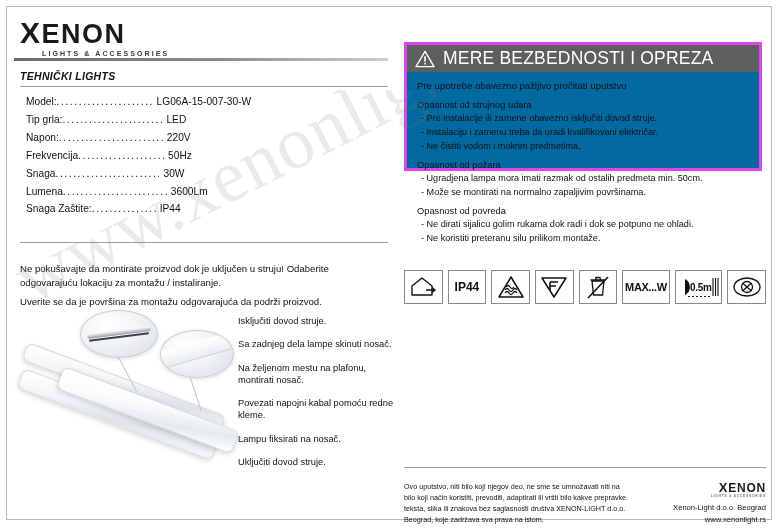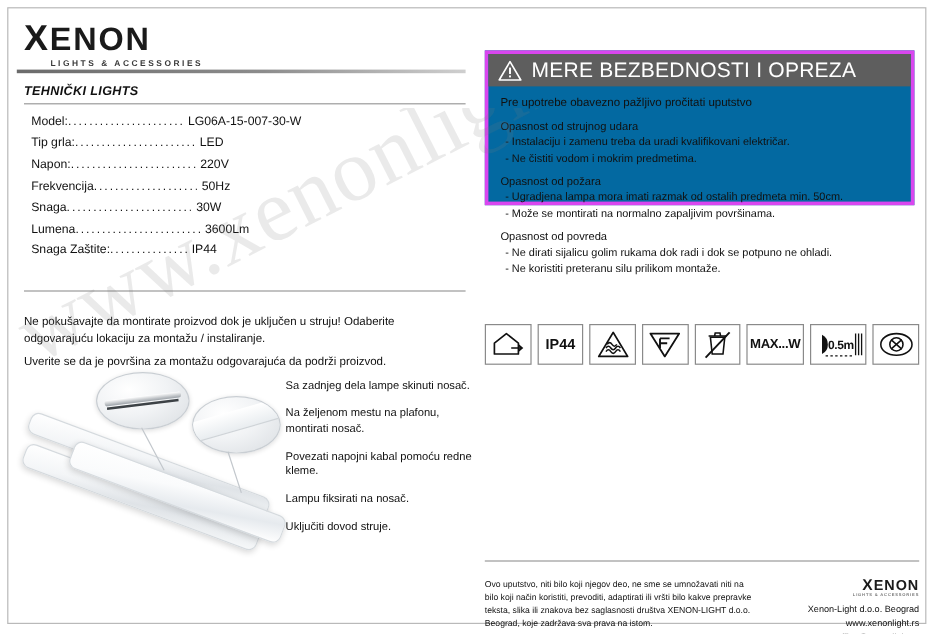--- a/index.html
+++ b/index.html
@@ -266,20 +266,21 @@
         <div class="slit2"></div>
       </div>
       <div class="oval oval-b">
         <div class="band"></div>
       </div>
       <div class="leader" style="left:96px;top:48px;width:40px;transform:rotate(62deg);"></div>
       <div class="leader" style="left:168px;top:68px;width:36px;transform:rotate(72deg);"></div>
     </div>
 
     <div class="steps">
+      <div class="step">Isključiti dovod struje.</div>
       <div class="step">Sa zadnjeg dela lampe skinuti nosač.</div>
       <div class="step">Na željenom mestu na plafonu, montirati nosač.</div>
       <div class="step">Povezati napojni kabal pomoću redne kleme.</div>
       <div class="step">Lampu fiksirati na nosač.</div>
       <div class="step">Uključiti dovod struje.</div>
     </div>
   </div>
 
   <div class="right-col">
 
@@ -290,20 +291,21 @@
           <rect x="10.1" y="7" width="1.8" height="6" fill="#ffffff"></rect>
           <rect x="10.1" y="14.3" width="1.8" height="1.8" fill="#ffffff"></rect>
         </svg>
         <div class="safety-title">MERE BEZBEDNOSTI I OPREZA</div>
       </div>
       <div class="safety-body">
         <p class="safety-intro">Pre upotrebe obavezno pažljivo pročitati uputstvo</p>
 
         <div class="haz-group">
           <p class="haz-head">Opasnost od strujnog udara</p>
+          <p class="haz-item">- Pre instalacije ili zamene obavezno isključiti dovod struje.</p>
           <p class="haz-item">- Instalaciju i zamenu treba da uradi kvalifikovani električar.</p>
           <p class="haz-item">- Ne čistiti vodom i mokrim predmetima.</p>
         </div>
 
         <div class="haz-group">
           <p class="haz-head">Opasnost od požara</p>
           <p class="haz-item">- Ugradjena lampa mora imati razmak od ostalih predmeta min. 50cm.</p>
           <p class="haz-item">- Može se montirati na normalno zapaljivim površinama.</p>
         </div>
 

